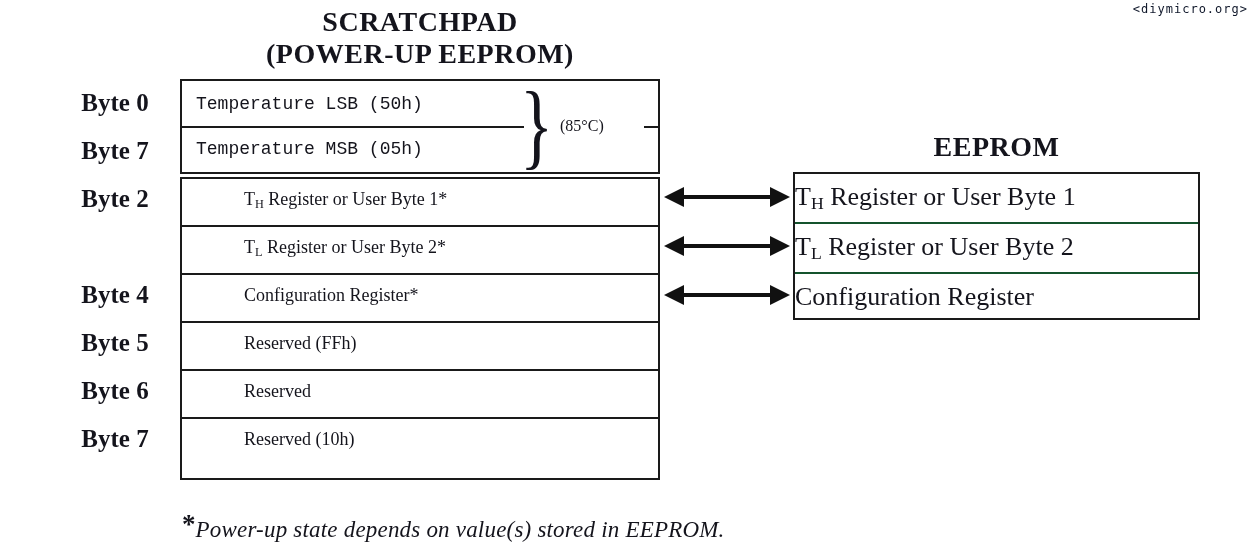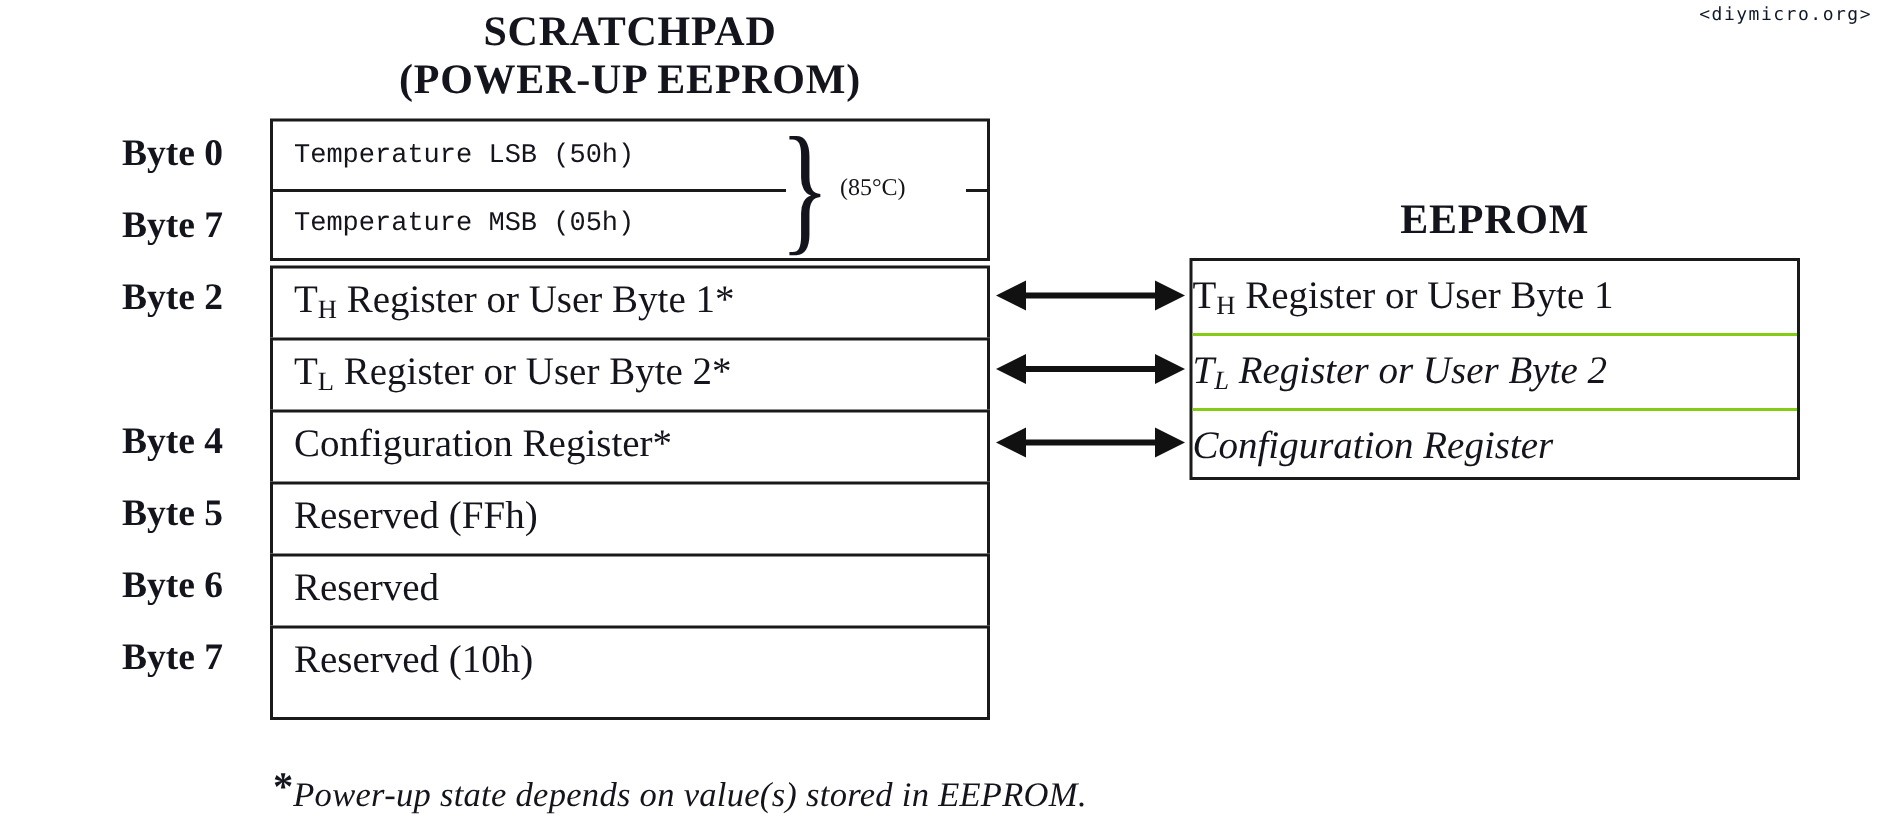--- a/index.html
+++ b/index.html
@@ -20,21 +20,21 @@
   }
   .byte-label {
     position:absolute; left:60px; width:110px; height:30px;
     text-align:center; font-size:25px; line-height:30px;font-weight:bold;
   }
   .cell {
     position:absolute; left:180px; width:480px;
     border:2px solid #1a1a1a; box-sizing:border-box; background:#ffffff;
   }
   .cell-combined { top:79px; height:95px; }
-  .cell-row { height:63px; font-size:26px; }
+  .cell-row { height:63px; font-size:18px;padding-left:48px; }
   .cell-row .cell-text { display:block; padding-left:14px; line-height:41px; white-space:nowrap; }
   .combined-line { position:absolute; left:14px; height:29px; line-height:44px; font-size:18px; white-space:nowrap;font-family:Liberation Mono, monospace; }
   .combined-line.l1 { top:1px; }
   .combined-line.l2 { top:46px; }
   .partial-divider { position:absolute; left:0; top:45px; width:342px; height:2px; background:#1a1a1a; }
   .brace {
     position:absolute; left:338px; top:-6px; font-size:96px; line-height:100px;
     transform:scaleX(0.72); transform-origin:left center; font-weight:normal;
   }
   .temp-annotation { position:absolute; left:378px; top:30px; font-size:16px; line-height:30px; white-space:nowrap; }
@@ -42,21 +42,21 @@
   sub.sub, .sub { font-size:0.68em; line-height:0; position:relative; top:0.22em; }
   .ee-title {
     position:absolute; left:793px; top:131px; width:407px;
     text-align:center; font-weight:bold; font-size:28px; letter-spacing:0.5px;
   }
   .ee-box {
     position:absolute; left:793px; top:172px; width:407px; height:148px;
     border:2px solid #1a1a1a; box-sizing:border-box; background:#ffffff;
   }
   .ee-row { height:48px; box-sizing:border-box; font-size:26px; line-height:46px; white-space:nowrap; }
-  .ee-row + .ee-row { border-top:2px solid #84cc16; height:50px;font-style:italic; }
+  .ee-row + .ee-row { border-top:2px solid #14532d; height:50px; }
   .arrows-svg { position:absolute; left:658px; top:180px; }
   .footnote { position:absolute; left:182px; top:513px; font-size:23px; white-space:nowrap; }
   .fn-marker { font-weight:bold; font-style:normal; font-size:27px; position:relative; top:-4px; }
   .fn-text { font-style:italic; letter-spacing:0.2px; }
 </style>
 </head>
 <body>
 
 <div class="canvas">
 

